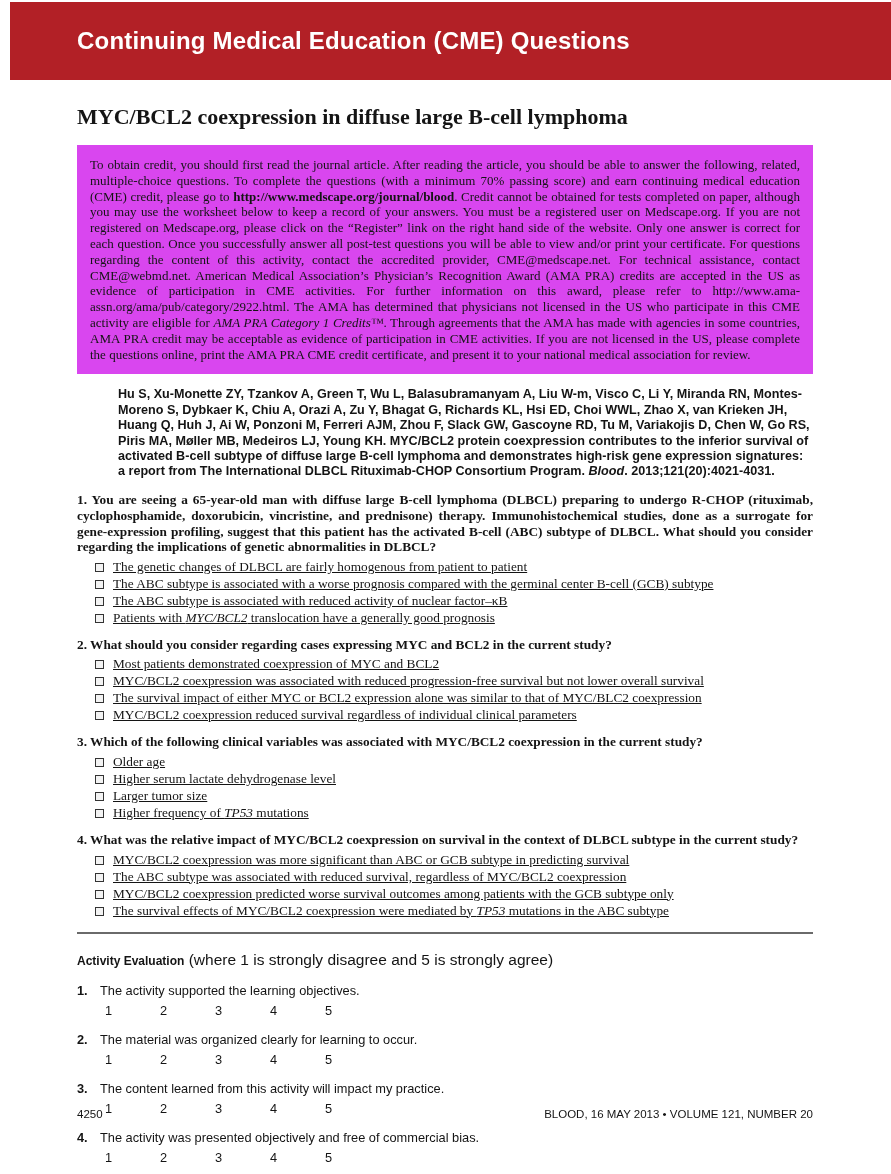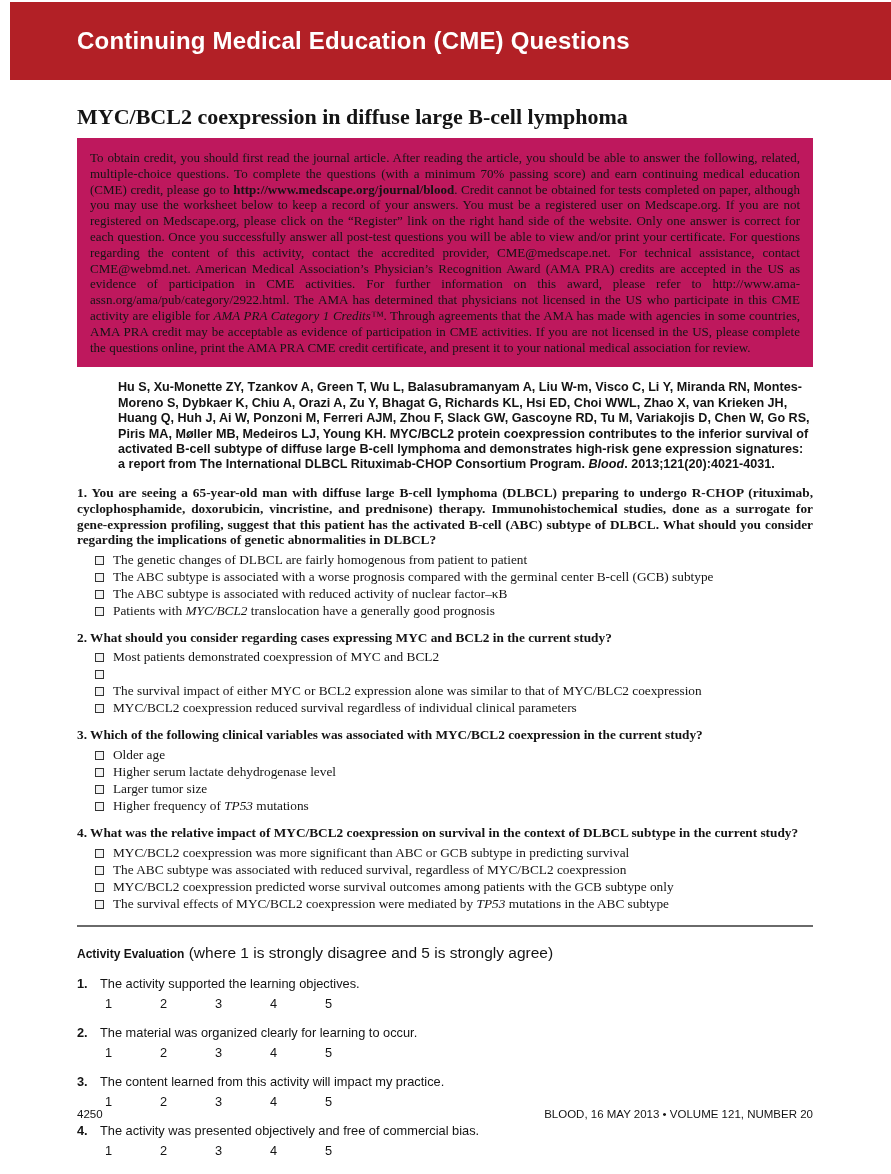--- a/index.html
+++ b/index.html
@@ -22,41 +22,41 @@
     color: #ffffff;
     font-family: "Liberation Sans", sans-serif;
     font-size: 24px; font-weight: bold; letter-spacing: 0.2px;
   }
   .content { position: absolute; top: 80px; left: 77px; width: 736px; }
   .article-title {
     margin: 24px 0 0 0;
     font-size: 22px; font-weight: bold;
   }
   .instructions {
-    margin-top: 8px;
-    background: #be185d;
+    margin-top: 15px;
+    background: #d946ef;
     padding: 12px 13px;
     font-size: 13px; line-height: 15.8px;
     text-align: justify;
   }
   .instructions b { font-weight: bold; }
   .instructions i { font-style: italic; }
   .citation {
     margin-top: 13px;
     font-family: "Liberation Sans", sans-serif;
     font-weight: bold; font-size: 12.6px; line-height: 15.4px; margin-left: 41px;
   }
   .citation i { font-style: italic; }
   .question { margin-top: 11px; }
   .stem {
     margin: 0;
     font-weight: bold; font-size: 13.3px; line-height: 15.6px;
     text-align: justify;
   }
-  .options { margin-top: 3px; }
+  .options { margin-top: 3px; text-decoration: underline; }
   .option { padding-left: 18px; font-size: 13.3px; line-height: 17px; }
   .checkbox {
     display: inline-block; width: 9px; height: 9px;
     border: 1px solid #333; background: #f3f3f3;
     margin-right: 9px; vertical-align: -1px;
   }
   .option i { font-style: italic; }
   .divider {
     margin: 13px 0 0 0; border: none; border-top: 2px solid #6a6a6a; height: 0;
   }
@@ -96,21 +96,21 @@
       <div class="option"><span class="checkbox"></span><span><span>The ABC subtype is associated with a worse prognosis compared with the germinal center B-cell (GCB) subtype</span><i></i><span></span></span></div>
       <div class="option"><span class="checkbox"></span><span><span>The ABC subtype is associated with reduced activity of nuclear factor–κB</span><i></i><span></span></span></div>
       <div class="option"><span class="checkbox"></span><span><span>Patients with </span><i>MYC/BCL2</i><span> translocation have a generally good prognosis</span></span></div>
     </div>
   </div>
 
   <div class="question">
     <p class="stem"><span>2.</span> <span>What should you consider regarding cases expressing MYC and BCL2 in the current study?</span></p>
     <div class="options">
       <div class="option"><span class="checkbox"></span><span><span>Most patients demonstrated coexpression of MYC and BCL2</span><i></i><span></span></span></div>
-      <div class="option"><span class="checkbox"></span></div>
+      <div class="option"><span class="checkbox"></span><span><span>MYC/BCL2 coexpression was associated with reduced progression-free survival but not lower overall survival</span><i></i><span></span></span></div>
       <div class="option"><span class="checkbox"></span><span><span>The survival impact of either MYC or BCL2 expression alone was similar to that of MYC/BLC2 coexpression</span><i></i><span></span></span></div>
       <div class="option"><span class="checkbox"></span><span><span>MYC/BCL2 coexpression reduced survival regardless of individual clinical parameters</span><i></i><span></span></span></div>
     </div>
   </div>
 
   <div class="question">
     <p class="stem"><span>3.</span> <span>Which of the following clinical variables was associated with MYC/BCL2 coexpression in the current study?</span></p>
     <div class="options">
       <div class="option"><span class="checkbox"></span><span><span>Older age</span><i></i><span></span></span></div>
       <div class="option"><span class="checkbox"></span><span><span>Higher serum lactate dehydrogenase level</span><i></i><span></span></span></div>

